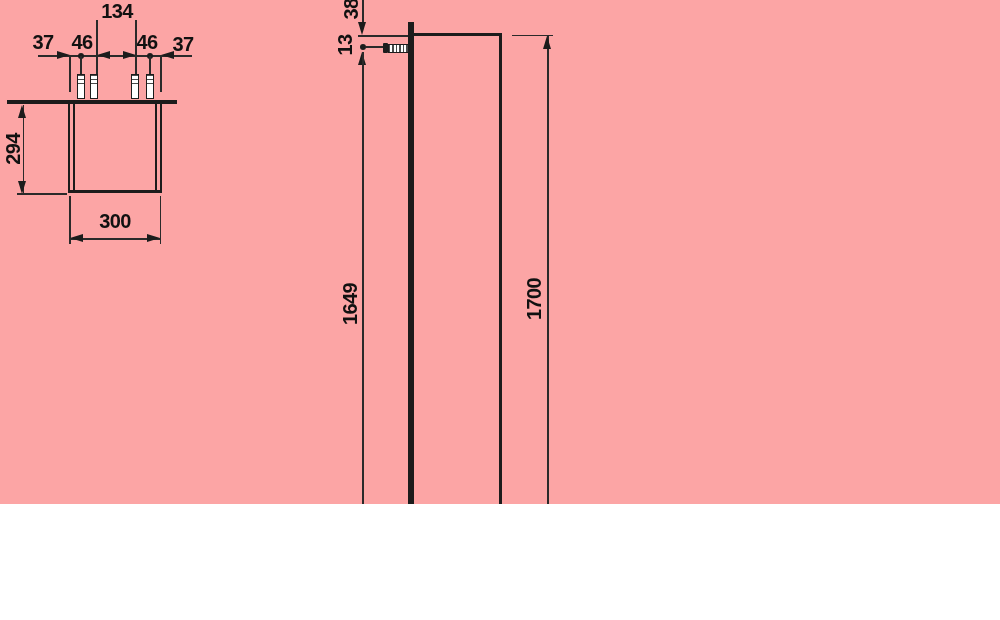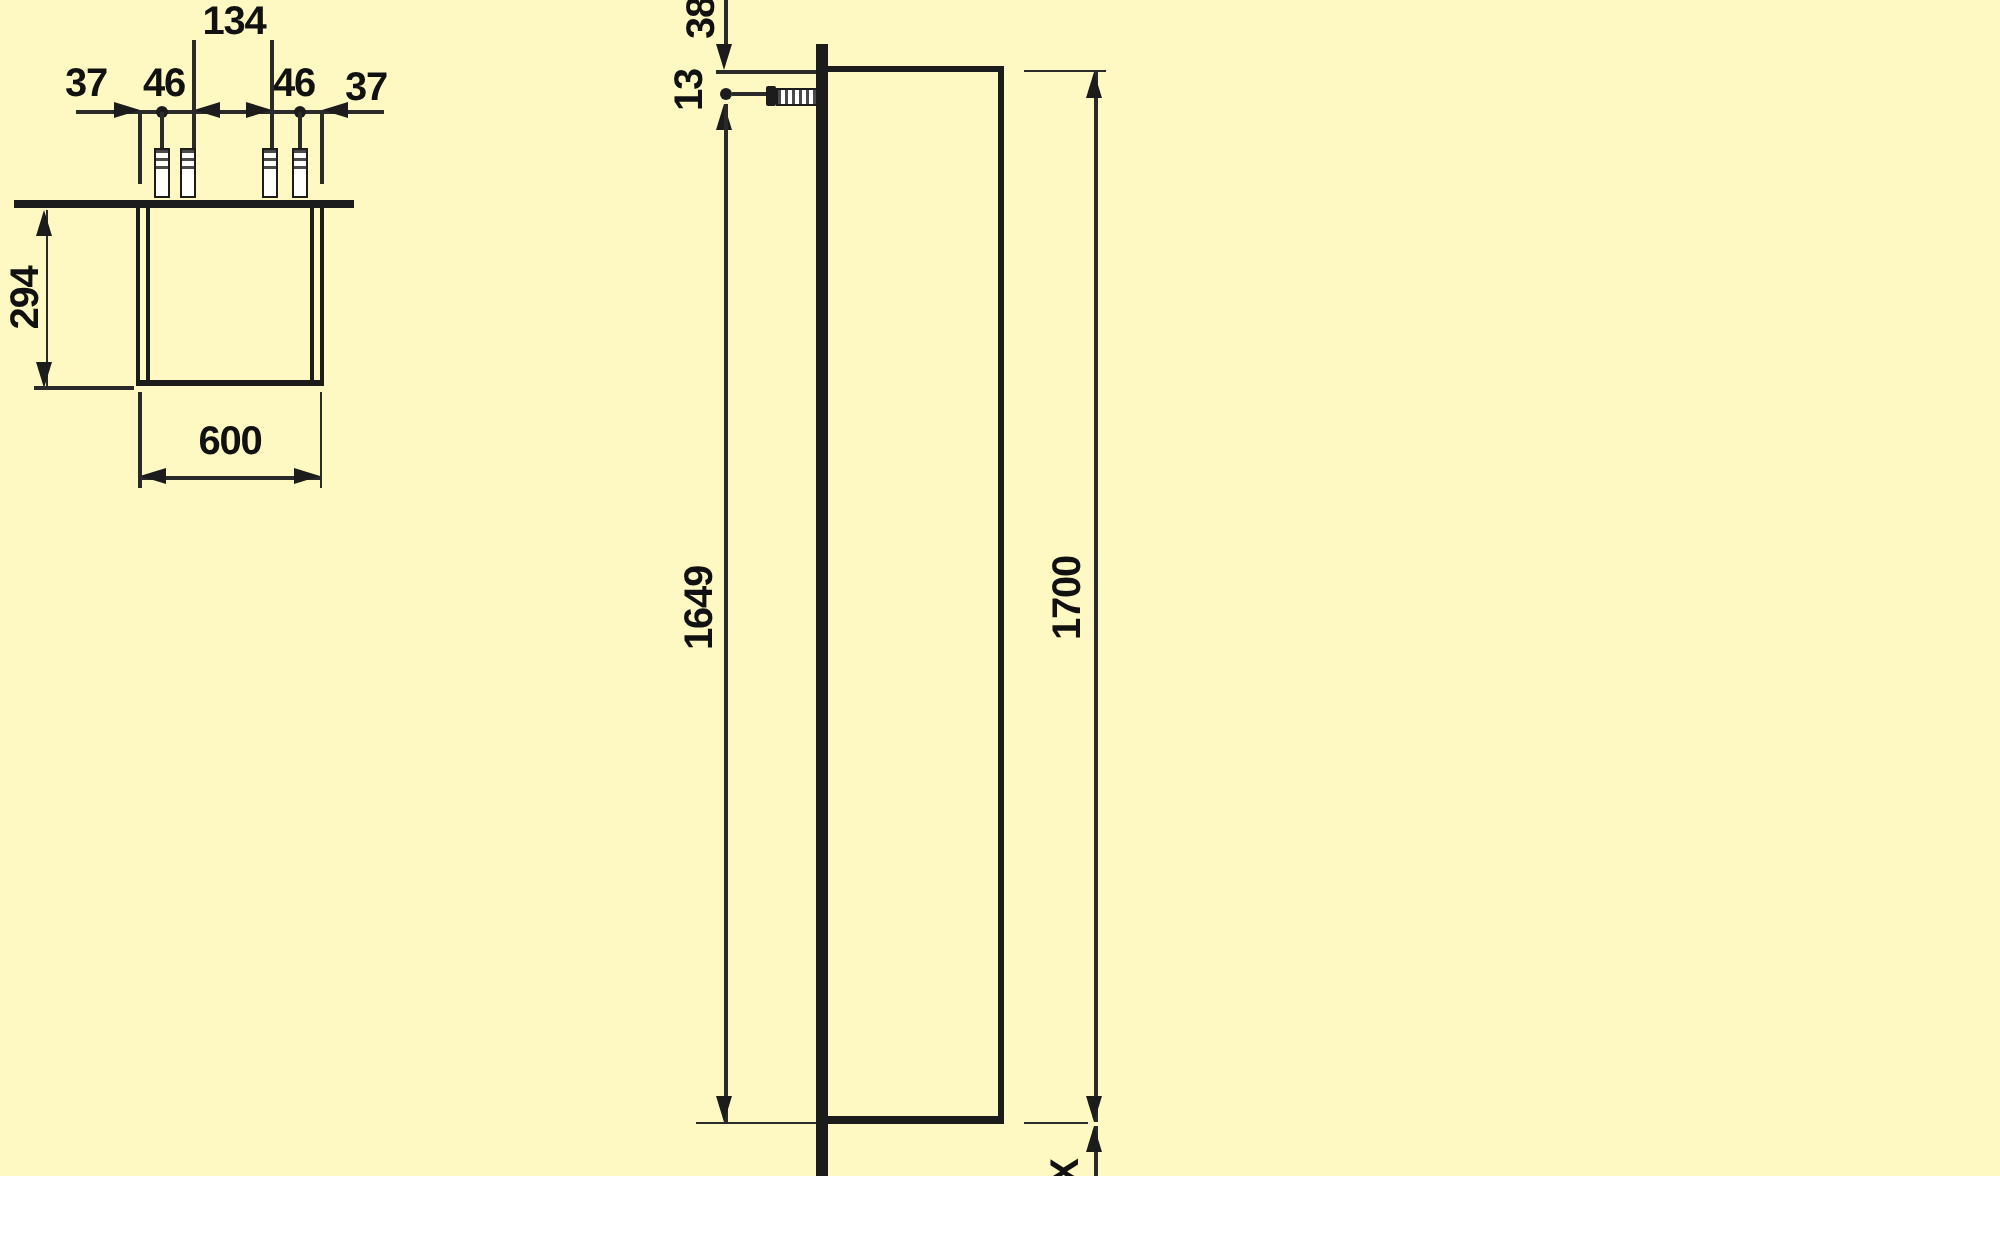--- a/index.html
+++ b/index.html
@@ -1,17 +1,17 @@
 <!DOCTYPE html>
 <html><head>
 <meta charset="utf-8">
 <style>
   html,body{margin:0;padding:0;background:#fff;}
   .canvas{
-    position:relative;width:1000px;height:588px;background:#fef9c3;
+    position:relative;width:1000px;height:504px;background:#fca5a5;
     font-family:"Liberation Sans", sans-serif;overflow:hidden;
   }
   .ln{position:absolute;background:#1c1c1c;}
   .thin{background:#2a2a2a;}
   .dim{
     position:absolute;color:#111;font-weight:700;font-size:20px;
     letter-spacing:-0.6px;text-align:center;line-height:18px;white-space:nowrap;
   }
   .rot{transform:rotate(-90deg);transform-origin:center center;}
   
@@ -80,21 +80,21 @@
     <div class="ln thin" style="left:17px;top:193px;width:50px;height:1.5px;"></div>
 
     <div class="ln" style="left:68px;top:104px;width:2px;height:89px;"></div>
     <div class="ln" style="left:73px;top:104px;width:2px;height:89px;"></div>
     <div class="ln" style="left:155px;top:104px;width:2px;height:89px;"></div>
     <div class="ln" style="left:160px;top:104px;width:2px;height:89px;"></div>
     <div class="ln" style="left:68px;top:190px;width:94px;height:3px;"></div>
 
     <div class="ln thin" style="left:69px;top:196px;width:1.5px;height:48px;"></div>
     <div class="ln thin" style="left:159.5px;top:196px;width:1.5px;height:48px;"></div>
-    <div class="dim" style="left:95px;top:212px;width:40px;">600</div>
+    <div class="dim" style="left:95px;top:212px;width:40px;">300</div>
     <div class="ln thin" style="left:70px;top:238px;width:90px;height:1.5px;"></div>
     <div class="arr arr-l" style="left:70px;top:234px;"></div>
     <div class="arr arr-r" style="left:147px;top:234px;"></div>
   </div>
 
   <div>
 
     <div class="dim rot" style="left:336px;top:0px;width:30px;">38</div>
     <div class="ln thin" style="left:362px;top:0px;width:1.5px;height:22px;"></div>
     <div class="arr arr-d" style="left:358px;top:22px;"></div>

